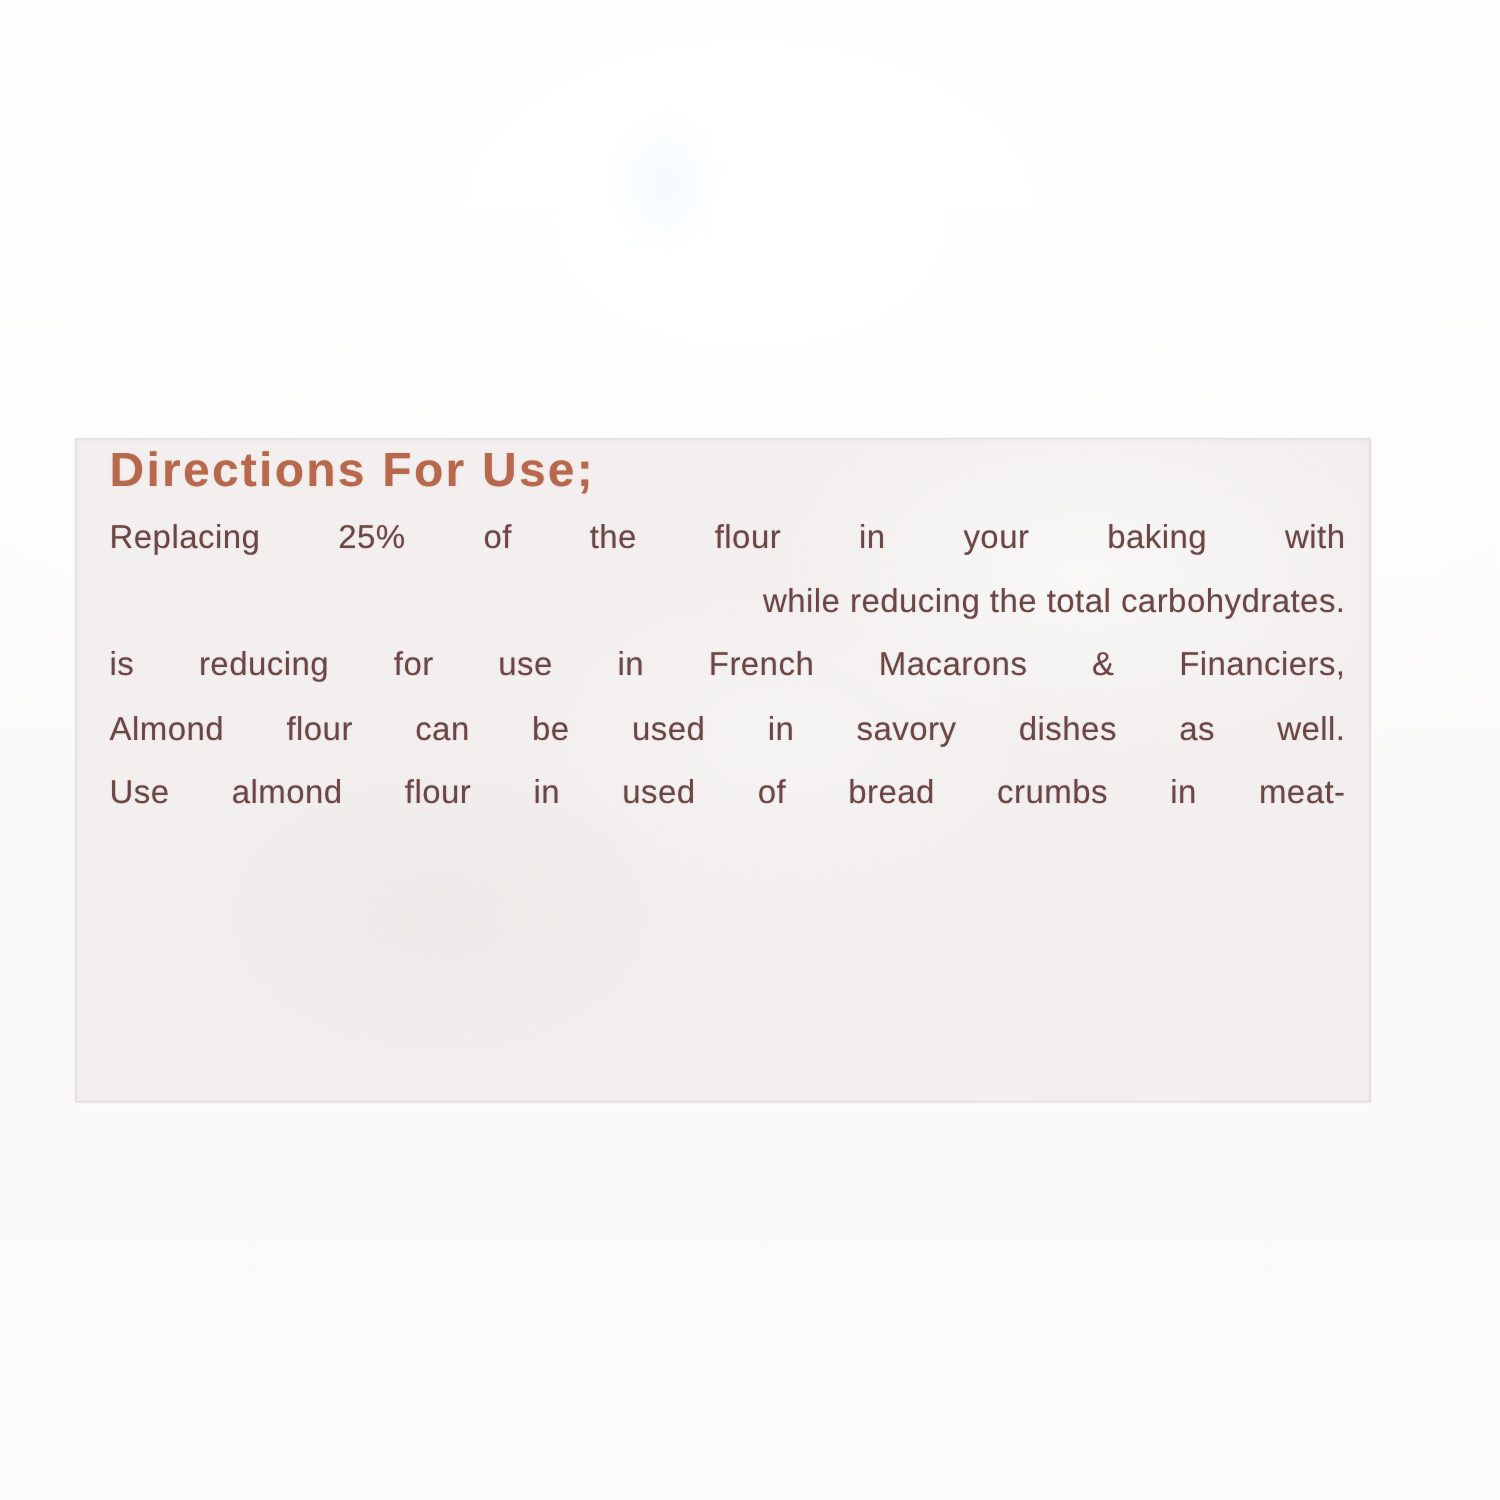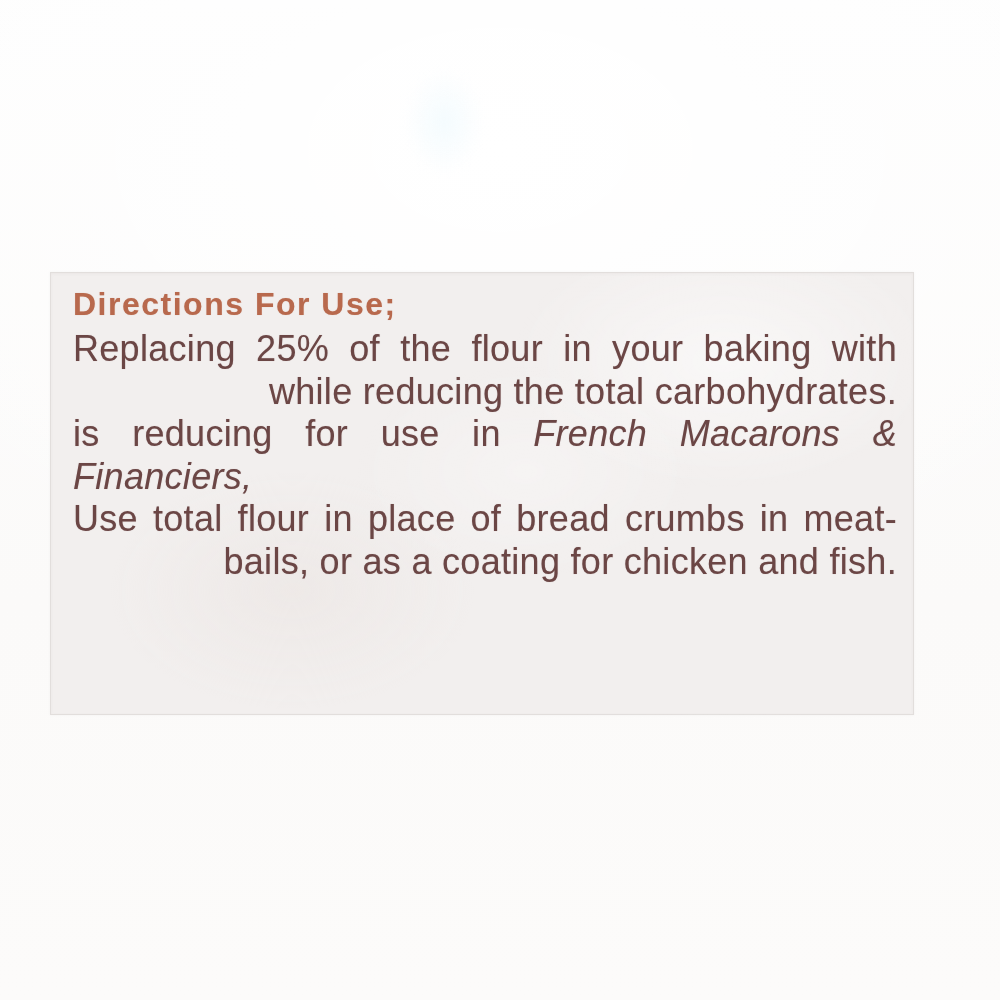--- a/index.html
+++ b/index.html
@@ -28,25 +28,25 @@
     border-radius: 50%;
     background: radial-gradient(50% 50% at 50% 50%, rgba(243,251,254,0.95) 0%, rgba(243,251,254,0) 75%);
     filter: blur(6px);
     pointer-events: none;
   }
 
   
   .label {
     position: absolute;
     left: 50px;
-    top: 272px;
+    top: 292px;
     width: 864px;
     height: 443px;
     box-sizing: border-box;
-    padding: 12px 16px 0 22px;
+    padding: 1px 16px 0 22px;
     background-color: var(--label-bg, #f2efee);
     background-image:
       radial-gradient(300px 180px at 78% 20%, rgba(255,255,255,0.55), rgba(255,255,255,0) 70%),
       radial-gradient(260px 170px at 28% 72%, rgba(233,226,223,0.45), rgba(233,226,223,0) 70%),
       radial-gradient(240px 150px at 55% 45%, rgba(255,255,255,0.30), rgba(255,255,255,0) 70%);
     border: 1px solid rgba(190,182,178,0.30);
     box-shadow: inset 0 1px 3px rgba(120,105,100,0.06), 0 0 2px rgba(150,140,135,0.08);
   }
 
   .heading {
@@ -54,42 +54,42 @@
     font-size: 32px;
     font-weight: bold;
     line-height: 38px;
     letter-spacing: 1.5px;
     color: var(--heading-color, #b8694d);
     text-shadow: 0 0 1px rgba(184,105,77,0.35);
   }
 
   .body-text {
     color: var(--body-color, #6b4645);
-    font-size: 36px;
+    font-size: 22px;
     line-height: 42.5px;
     letter-spacing: 0.3px;
     text-shadow: 0 0 1px rgba(107,70,69,0.30);
   }
 
   .line { text-align: right; white-space: normal; }
   .line.justify {
     text-align: justify;
     text-align-last: justify;
   }
-  .italic { font-style: italic; }
+  .italic { }
 </style>
 </head>
 <body>
 
 <div>
   <div class="glare"></div>
 
   <div class="label">
     <h1 class="heading">Directions For Use;</h1>
     <div class="body-text">
         <div class="line justify"><span>Replacing 25% of the flour in your baking with</span></div>
         <div class="line"><span>while reducing the total carbohydrates.</span></div>
         <div class="line justify"><span>is reducing for use in </span><span class="italic">French Macarons &amp; Financiers,</span></div>
-        <div class="line justify"><span>Use total flour in place of bread crumbs in meat-</span></div>
-        <div class="line"><span>bails, or as a coating for chicken and fish.</span></div>
+        <div class="line justify"><span>Almond flour can be used in savory dishes as well.</span></div>
+        <div class="line justify"><span>Use almond flour in used of bread crumbs in meat-</span></div>
       </div>
   </div>
 </div>
 
 </body></html>

